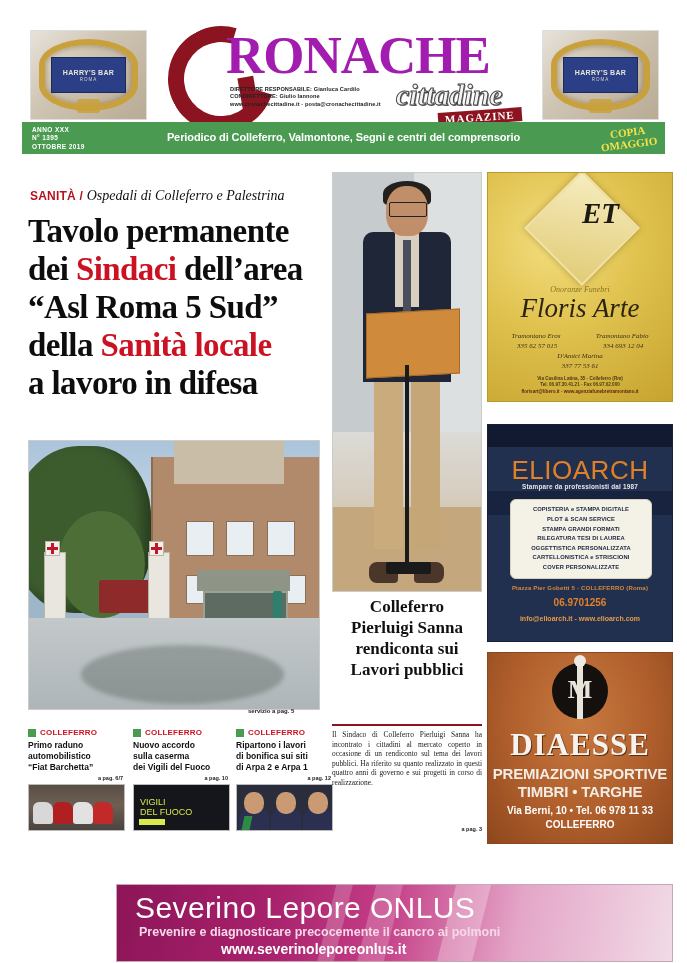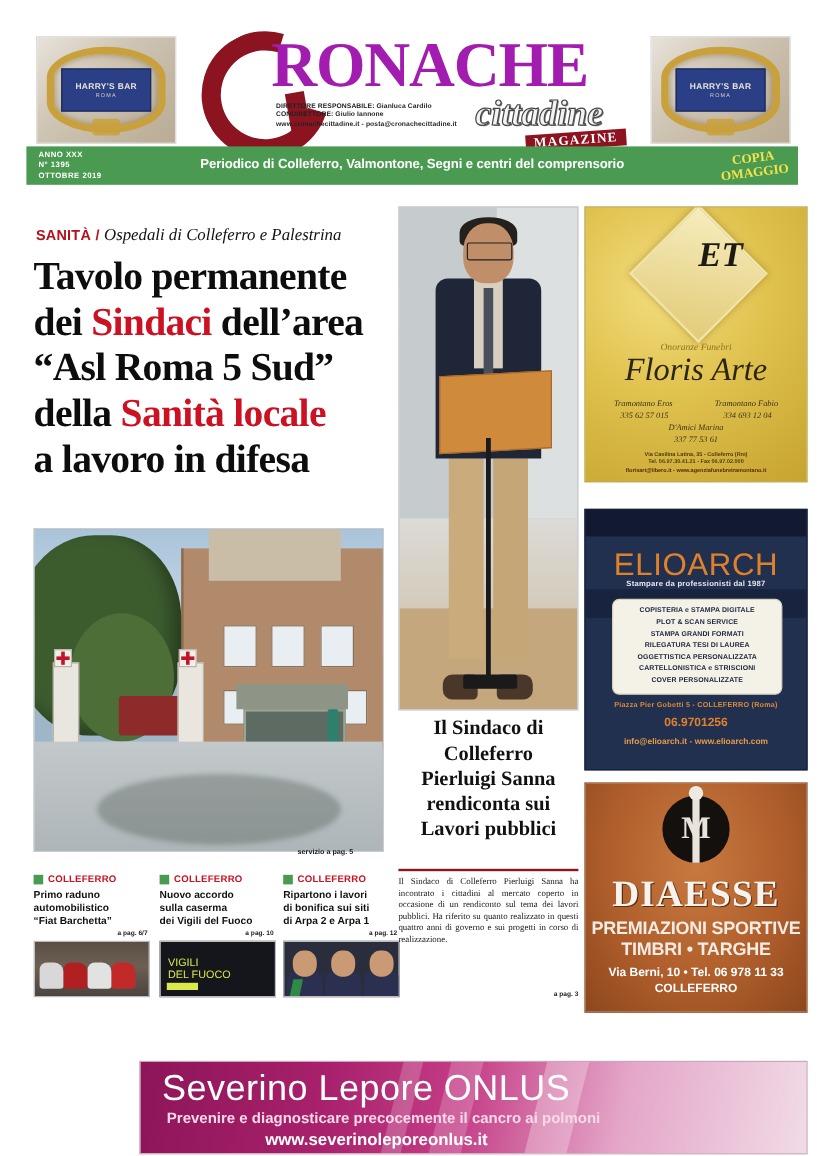--- a/index.html
+++ b/index.html
@@ -382,21 +382,20 @@
   <div class="m-head"></div>
   <div class="m-glass"></div>
   <div class="m-lect"></div>
   <div class="m-pole"></div>
   <div class="m-shoeL"></div>
   <div class="m-shoeR"></div>
   <div class="m-base"></div>
 </div>
 
 <div class="sub-caption">
-  <div>Il Sindaco di</div>
   <div>Colleferro</div>
   <div>Pierluigi Sanna</div>
   <div>rendiconta sui</div>
   <div>Lavori pubblici</div>
 </div>
 <div class="sub-rule"></div>
 <div class="sub-body">Il Sindaco di Colleferro Pierluigi Sanna ha incontrato i cittadini al mercato coperto in occasione di un rendiconto sul tema dei lavori pubblici. Ha riferito su quanto realizzato in questi quattro anni di governo e sui progetti in corso di realizzazione.</div>
 <div class="sub-pag">a pag. 3</div>
 
 <div class="ad ad-floris">

